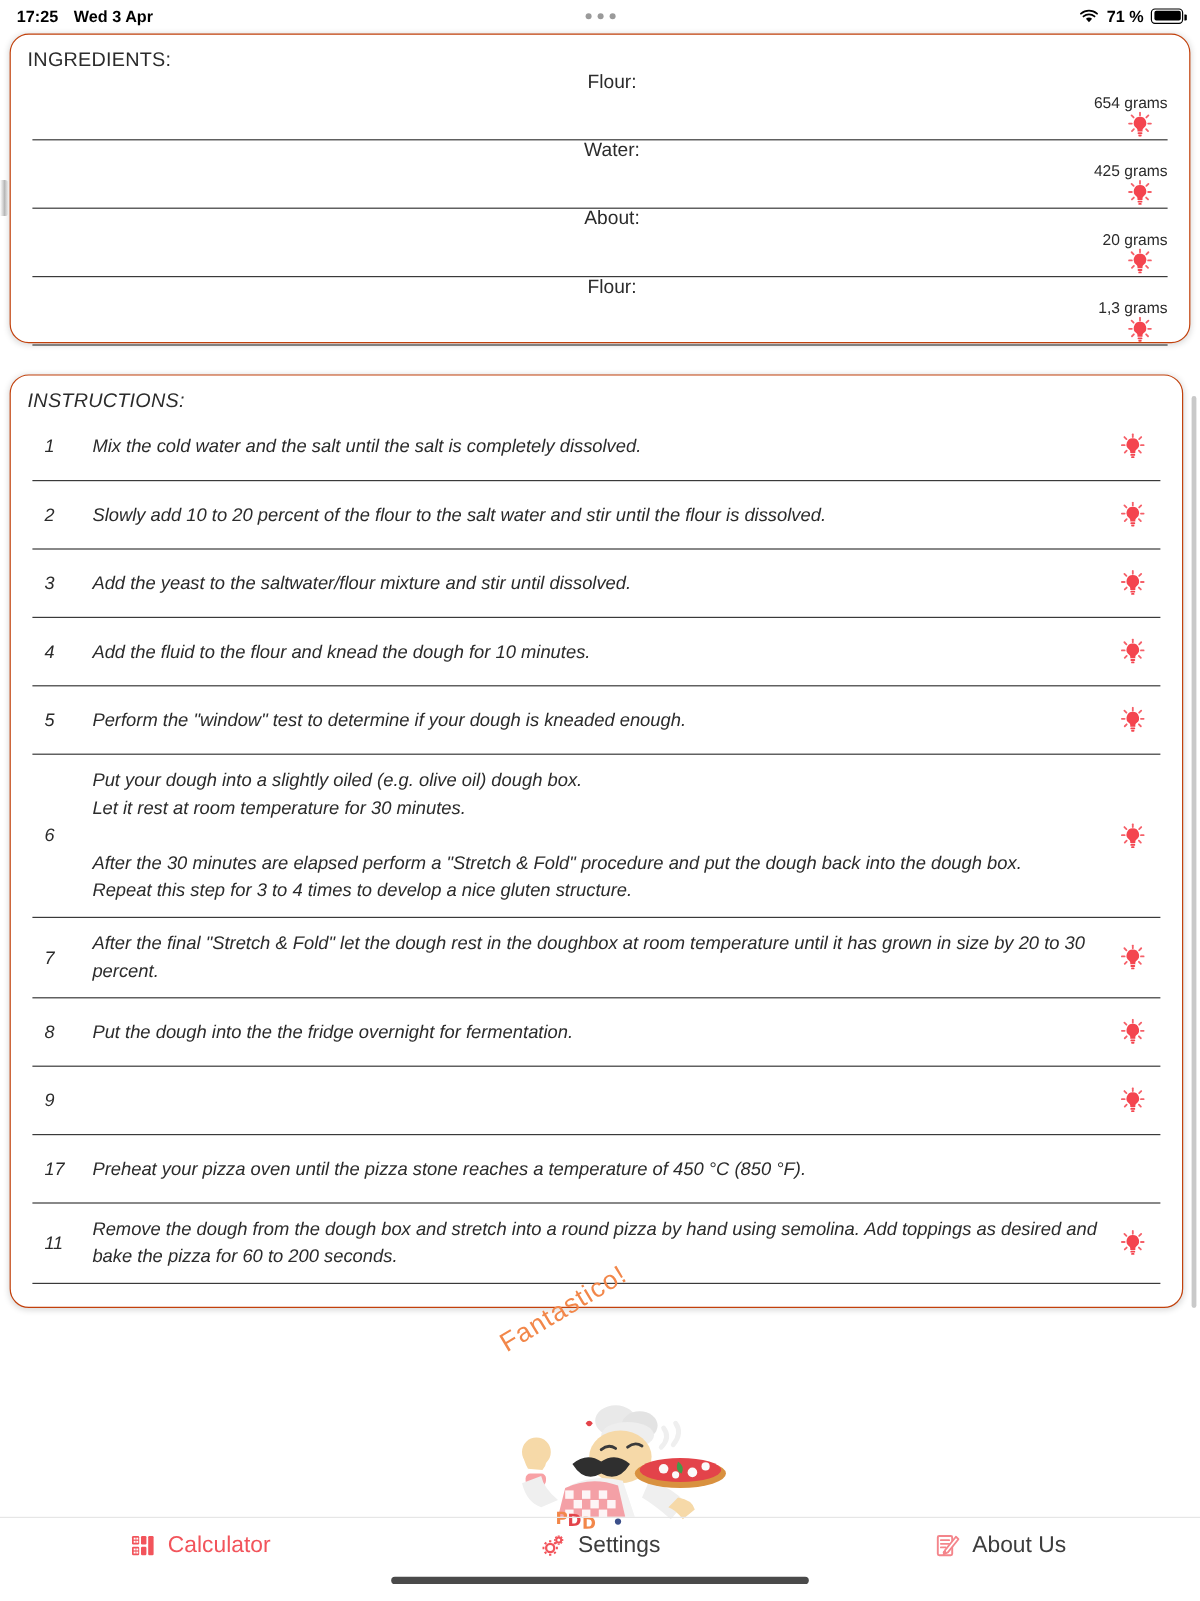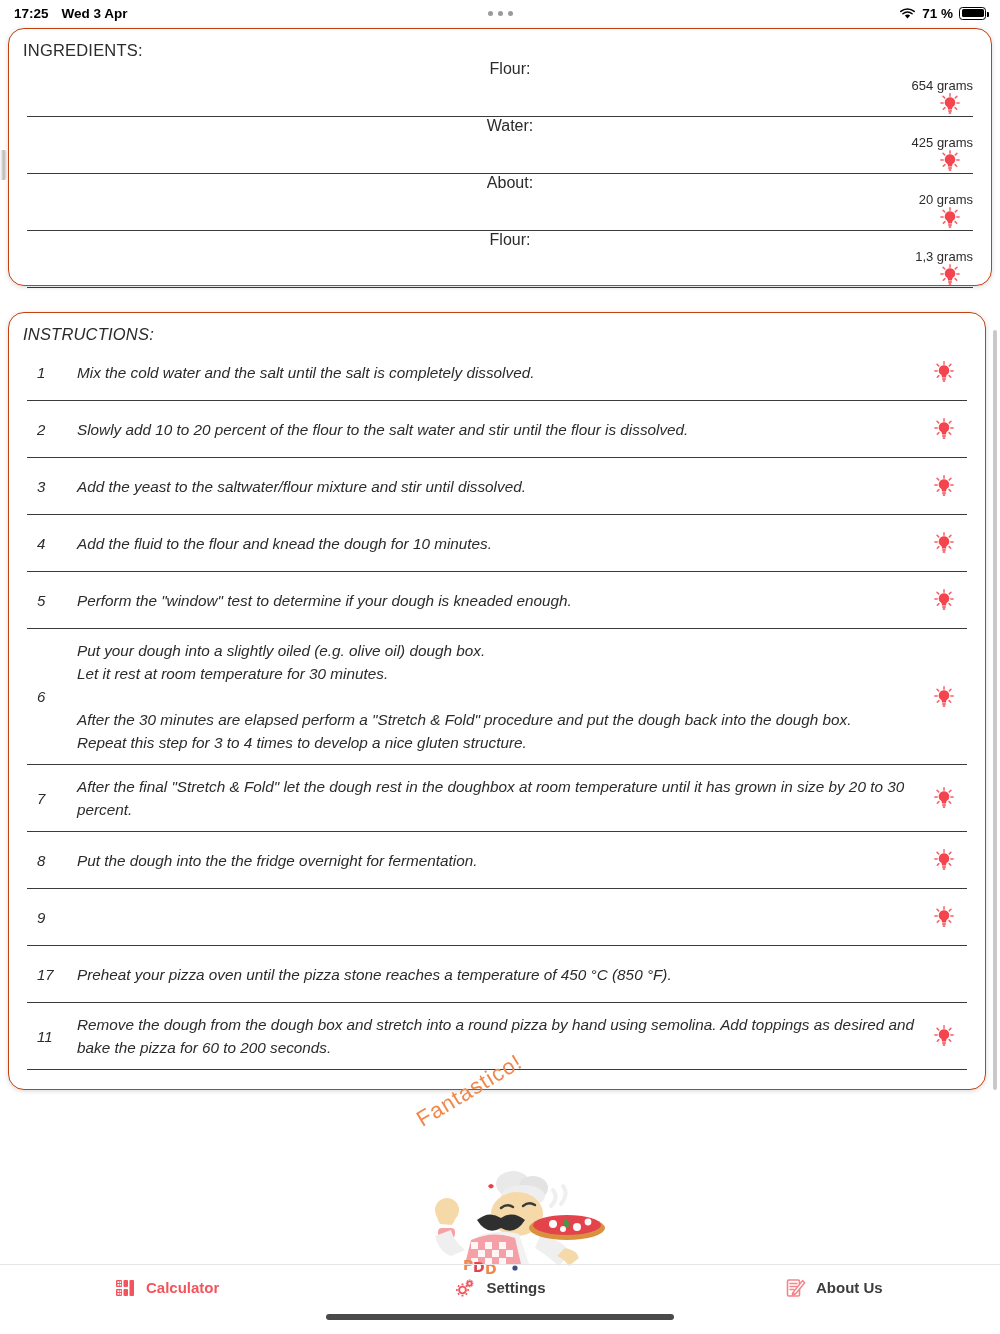--- a/index.html
+++ b/index.html
@@ -109,21 +109,21 @@
   #chef { position: absolute; left: 405px; top: 68px; width: 200px; height: 112px; }
 
   
   #tab-bar {
     position: absolute; left: 0; bottom: 24px; width: 1000px; height: 46px;
     border-top: 1px solid #e6e6e6;
     display: flex; align-items: center;
   }
   .tab {
     flex: 1; display: flex; align-items: center; justify-content: center; gap: 10px;
-    font-size: 15px; color: #3d3d3d; height: 100%; font-weight: bold;
+    font-size: 19px; color: #3d3d3d; height: 100%;
   }
   .tab.active { color: #f2545b; }
   .tab-icon { width: 22px; height: 22px; display: block; }
 
   #home-indicator {
     position: absolute; left: 50%; bottom: 14px; transform: translateX(-50%);
     width: 348px; height: 6px; border-radius: 3px; background: #4a4a4a;
   }
 </style>
 </head>

